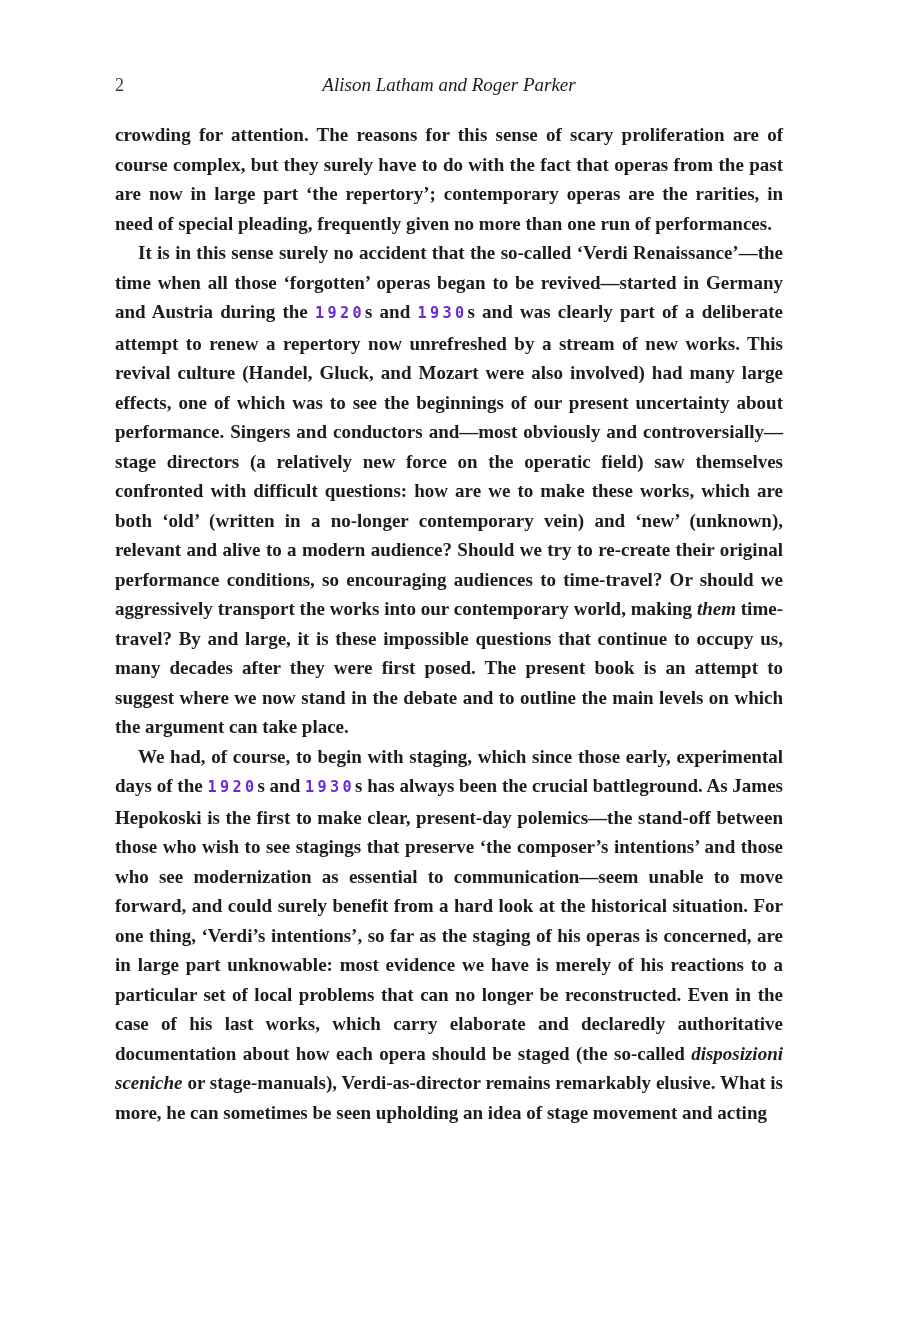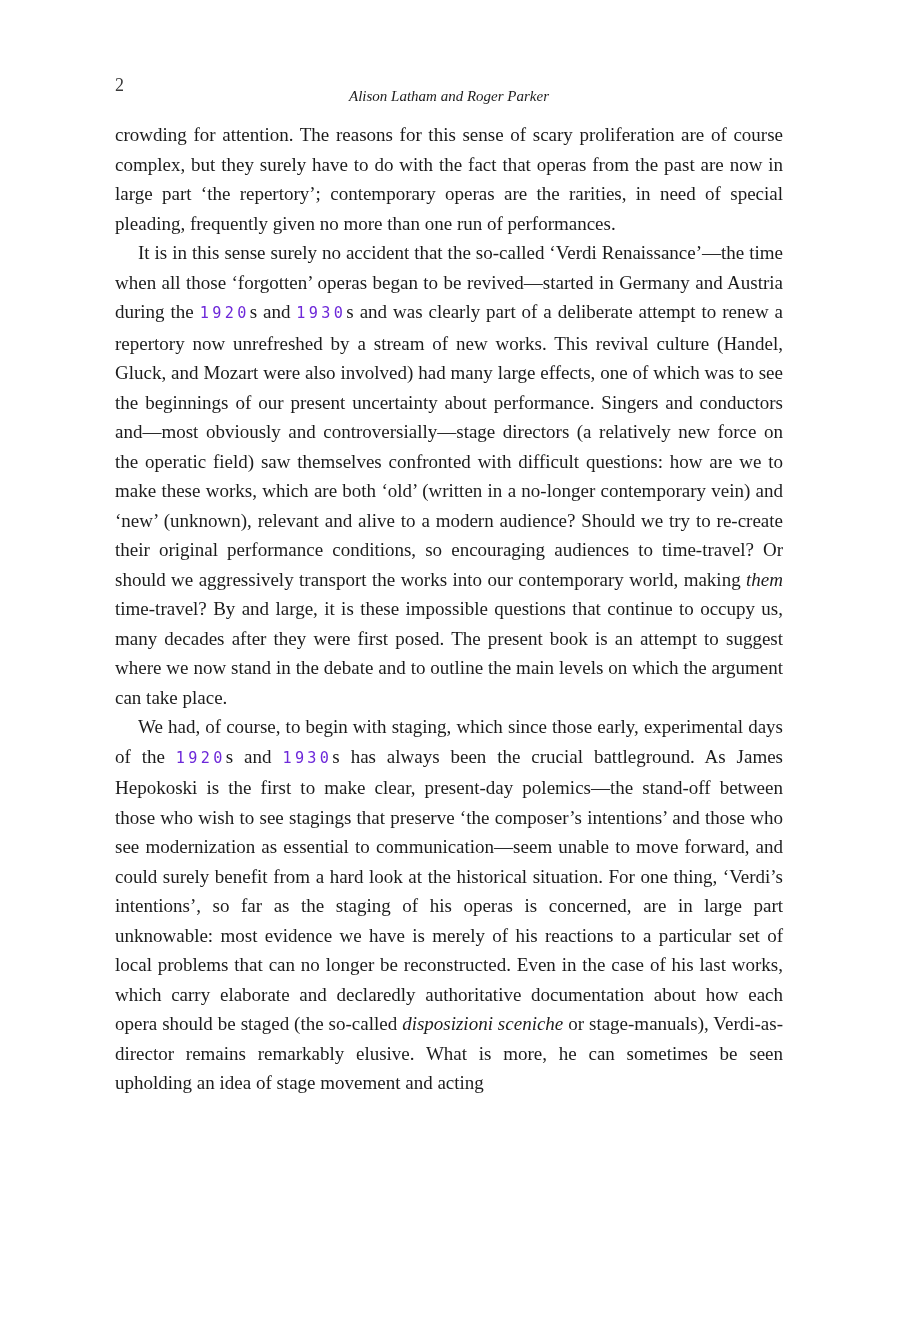--- a/index.html
+++ b/index.html
@@ -27,38 +27,38 @@
     position: absolute;
     left: 0;
     top: 1px;
     font-size: 18px;
     color: #3a3a3a;
     font-style: normal;
   }
   .running-head {
     text-align: center;
     font-style: italic;
-    font-size: 15px;
+    font-size: 19px;
     color: #1c1c1c;
-    margin-top: 14px;
   }
   .body-text {
     position: absolute;
     top: 120px;
     left: 115px;
     width: 668px;
     font-size: 19px;
     line-height: 29.5px;
     text-align: justify;
     color: #1c1c1c;
   }
   p.para {
     margin: 0;
     padding: 0;
     text-indent: 0;
+    font-weight: bold;
   }
   p.para.indent {
     text-indent: 23px;
   }
   .it {
     font-style: italic;
   }
   .fig {
     font-family: "DejaVu Sans Mono", monospace;
     font-size: 0.8em;

